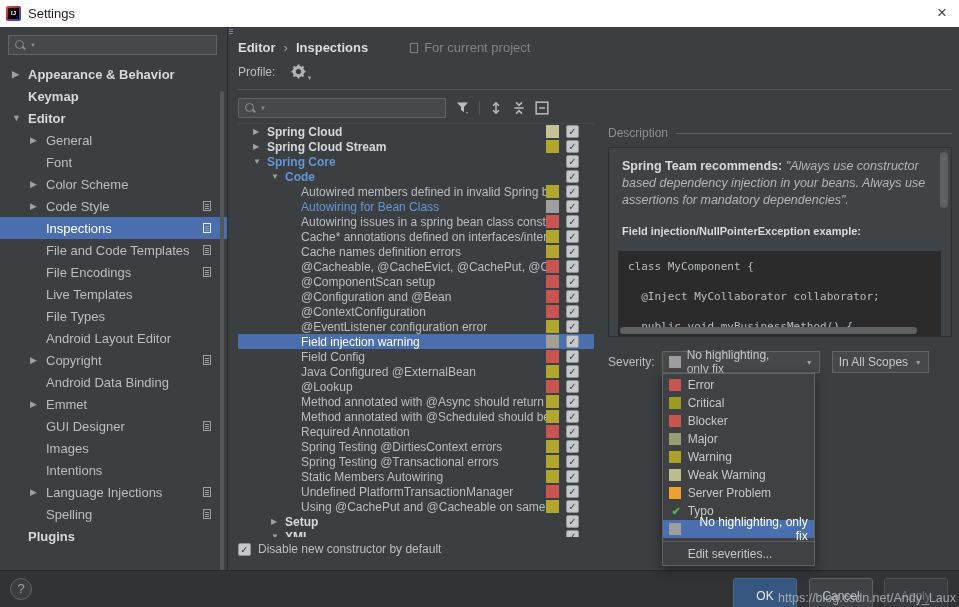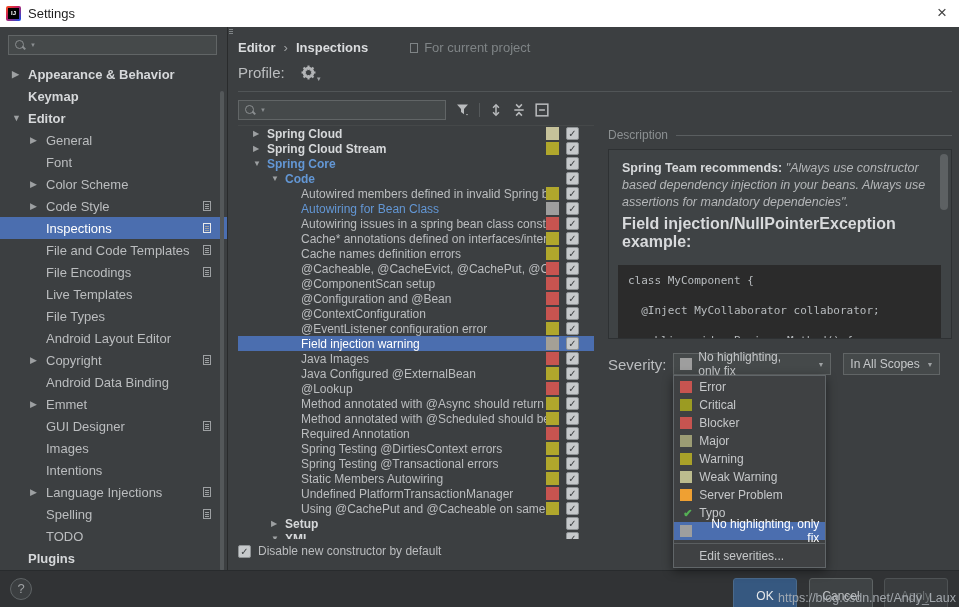--- a/index.html
+++ b/index.html
@@ -38,21 +38,21 @@
 
   
   .main { flex: 1; padding-left: 10px; position: relative; min-width: 0; }
   .crumbrow { margin-top: 13px; display: flex; align-items: center; font-size: 13px; }
   .crumb { font-weight: bold; color: #dadcde; }
   .crumbsep { color: #9da0a2; margin: 0 8px; }
   .context { margin-left: 42px; color: #7f8486; font-size: 13px; display:flex; align-items:center; gap:6px; }
   .context .pico { position: static; flex-shrink:0; border-color:#7f8486; }
   .context .pico::after { background:#7f8486; box-shadow: 0 2px 0 #7f8486, 0 4px 0 #7f8486; }
   .profrow { margin-top: 9px; display: flex; align-items: center; }
-  .label { color: #bbbdbf; font-size: 15px; }
+  .label { color: #bbbdbf; font-size: 12px; }
   .combo { height: 22px; background: #45494a; border: 1px solid #616566; display: flex; align-items: center; padding: 0 6px; cursor: pointer; }
   .combo .caret { font-size: 7px; color: #9ea1a3; margin-left: auto; padding-left: 6px; }
   .profcombo { width: 167px; margin-left: 13px; font-size: 12px; color: #d2d4d6; }
   .profcombo .dim { color: #808486; margin-left: 5px; }
   .gearwrap { margin-left: 16px; position: relative; cursor: pointer; }
   .gearwrap svg { display: block; }
   .gearwrap .gcaret { position: absolute; right: -6px; bottom: -2px; font-size: 6px; color: #9ea1a3; }
   .hsep { border: none; border-top: 1px solid #515557; margin-top: 10px; margin-right: 7px; }
 
   .contentrow { display: flex; margin-top: 8px; }
@@ -84,21 +84,21 @@
   .cb2 { width: 13px; height: 13px; background: #c6c9cb; border: 1px solid #8f9395; border-radius: 2px; font-size: 10px; line-height: 11px; text-align: center; color: #3f4244; cursor: pointer; flex-shrink:0; }
 
   
   .deschead { margin-top: 28px; display: flex; align-items: center; gap: 8px; }
   .deschead .dlabel { color: #8c9092; font-size: 12px; flex-shrink: 0; }
   .deschead .dline { flex: 1; border-top: 1px solid #5a5e60; }
   .descbox { margin-top: 7px; height: 190px; background: #3f4345; border: 1px solid #2e3133; position: relative; padding: 10px 22px 0 13px; overflow: hidden; }
   .desctext { font-size: 12.5px; color: #bfc1c3; line-height: 17px; }
   .desctext b { color: #d8dadc; }
   .desctext i { color: #b4b6b8; }
-  .example { margin-top: 4px; font-size: 16px; font-weight: bold; color: #d8dadc; }
+  .example { margin-top: 16px; font-size: 11px; font-weight: bold; color: #d8dadc; }
   .codeblock { margin: 14px -12px 0 -4px; background: #2b2b2b; padding: 8px 10px 0 10px; height: 86px; overflow: hidden; position: relative; }
   .codeblock pre { font-family: "DejaVu Sans Mono", "Liberation Mono", monospace; font-size: 11px; line-height: 15px; color: #b8bcbf; }
   .code-hscroll { position: absolute; left: 2px; bottom: 3px; height: 7px; width: 92%; background: #5d6163; border-radius: 4px; }
   .desc-vscroll { position: absolute; right: 3px; top: 4px; width: 8px; height: 56px; background: #5d6163; border-radius: 4px; }
 
   
   .sevrow { margin-top: 14px; display: flex; align-items: center; position: relative; }
   .sevwrap { position: relative; margin-left: 7px; }
   .sevcombo { width: 158px; font-size: 12px; color: #c6c8ca; gap: 6px; }
   .sevcombo .chipi { width: 12px; height: 12px; flex-shrink: 0; }
@@ -223,24 +223,20 @@
         </div>
         <div class="nav-row lvl1">
           <span class="arr">▶</span>
           <span>Language Injections</span>
           <span class="pico"></span>
         </div>
         <div class="nav-row lvl1">
           <span class="arr"></span>
           <span>Spelling</span>
           <span class="pico"></span>
-        </div>
-        <div class="nav-row lvl1">
-          <span class="arr"></span>
-          <span>TODO</span>
         </div>
         <div class="nav-row lvl0 bold">
           <span class="arr"></span>
           <span>Plugins</span>
         </div>
       </div>
     <div class="sbar-thumb"></div>
   </div>
 
   <div class="main">
@@ -400,21 +396,21 @@
               <span class="cb">✓</span>
             </div>
             <div class="t-row lvl2 sel">
               <span class="t-arrow"></span>
               <span class="t-label">Field injection warning</span>
               <span class="chip" style="background: rgb(164, 160, 150);"></span>
               <span class="cb">✓</span>
             </div>
             <div class="t-row lvl2">
               <span class="t-arrow"></span>
-              <span class="t-label">Java Images</span>
+              <span class="t-label">Field Config</span>
               <span class="chip" style="background: rgb(199, 84, 80);"></span>
               <span class="cb">✓</span>
             </div>
             <div class="t-row lvl2">
               <span class="t-arrow"></span>
               <span class="t-label">Java Configured @ExternalBean</span>
               <span class="chip" style="background: rgb(176, 167, 44);"></span>
               <span class="cb">✓</span>
             </div>
             <div class="t-row lvl2">

